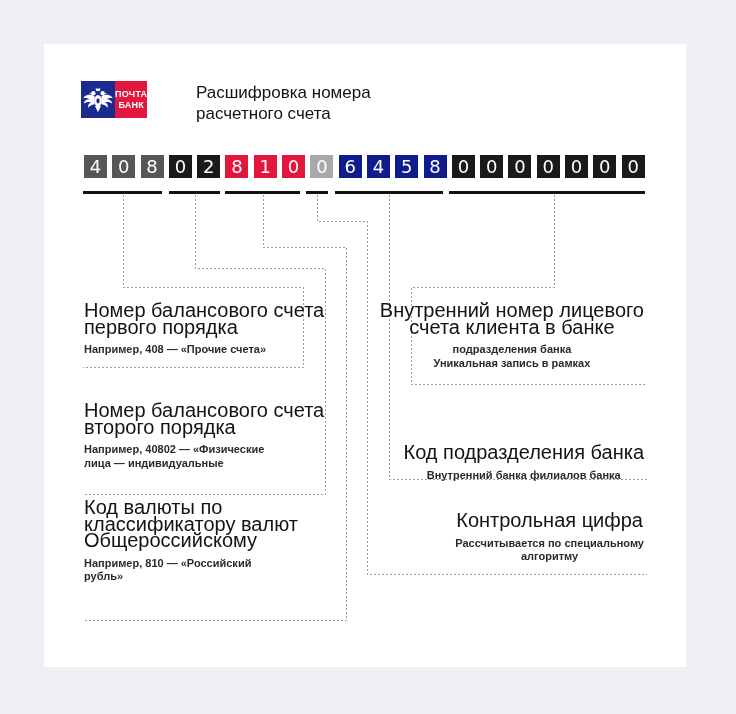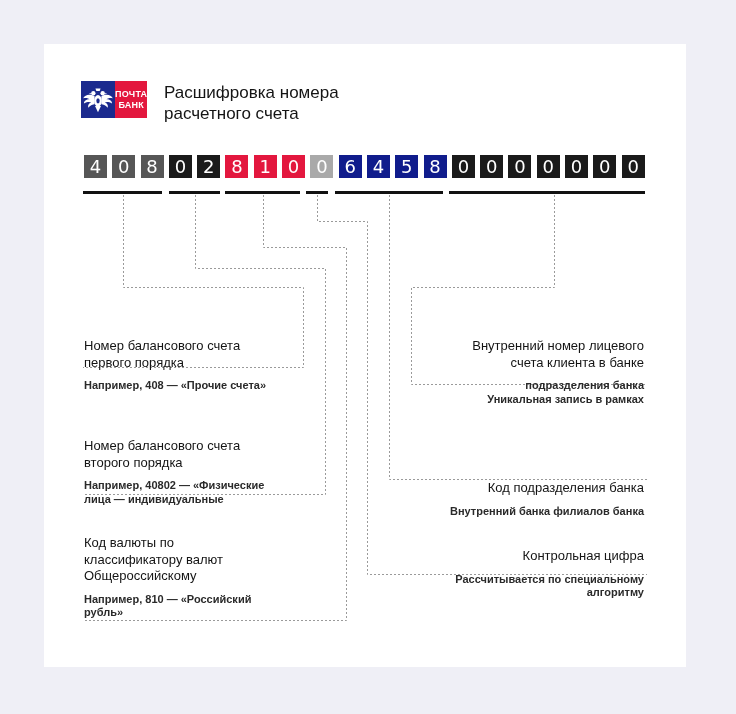--- a/index.html
+++ b/index.html
@@ -9,21 +9,21 @@
     font-family: "Liberation Sans", "DejaVu Sans", sans-serif;
     color: #151515;
   }
   .card {
     position: absolute; left: 44px; top: 44px; width: 642px; height: 623px;
     background: #ffffff;
   }
   .logo { position: absolute; left: 81px; top: 81px; width: 63px; height: 37px; display: flex; }
   .logo-blue { width: 40px; height: 37px; display: flex; align-items: center; justify-content: center; }
   .logo-red { width: 37px; height: 37px; display: flex; flex-direction: column; align-items: center; justify-content: center; color: #fff; font-weight: bold; font-size: 9px; line-height: 11px; letter-spacing: 0.2px; }
-  .header-title { position: absolute; left: 164px; top: 82px; font-size: 17px; line-height: 21px; color: #141414; }
+  .header-title { position: absolute; left: 196px; top: 82px; font-size: 17px; line-height: 21px; color: #141414; }
   .header-title div { white-space: nowrap; }
 
   .digits { position: absolute; left: 84px; top: 155px; display: flex; }
   .digit {
     width: 23px; height: 23px; margin-right: 5.3px;
     color: #fff; font-size: 18px; line-height: 23px; text-align: center;
     font-family: "DejaVu Sans", sans-serif;
   }
   .g0 { background: #565656; }
   .g1 { background: #1a1a1a; }
@@ -31,22 +31,22 @@
   .g3 { background: #a9a9a9; }
   .g4 { background: #101c8c; }
   .g5 { background: #1a1a1a; }
 
   .bar { position: absolute; top: 191px; height: 3px; background: #111; }
 
   .connectors { position: absolute; left: 0; top: 0; }
 
   .info { position: absolute; }
   .info.left { left: 84px; text-align: left; }
-  .info.right { right: 92px; text-align: right; }
-  .info-title { font-size: 13px; line-height: 16.5px; color: #141414; white-space: nowrap; margin-top: 36px; }
+  .info.right { right: 92px; text-align: center; }
+  .info-title { font-size: 20px; line-height: 16.5px; color: #141414; white-space: nowrap; }
   .info-sub { margin-top: 8px; font-size: 11px; line-height: 13.5px; color: #2a2a2a; white-space: nowrap; font-weight: bold; }
 </style>
 </head>
 <body>
 
 <div class="card"></div>
 
 <div class="logo">
   <div class="logo-blue" style="background:#1b2a8e;">
     <svg viewBox="0 0 40 37" width="34" height="32">

